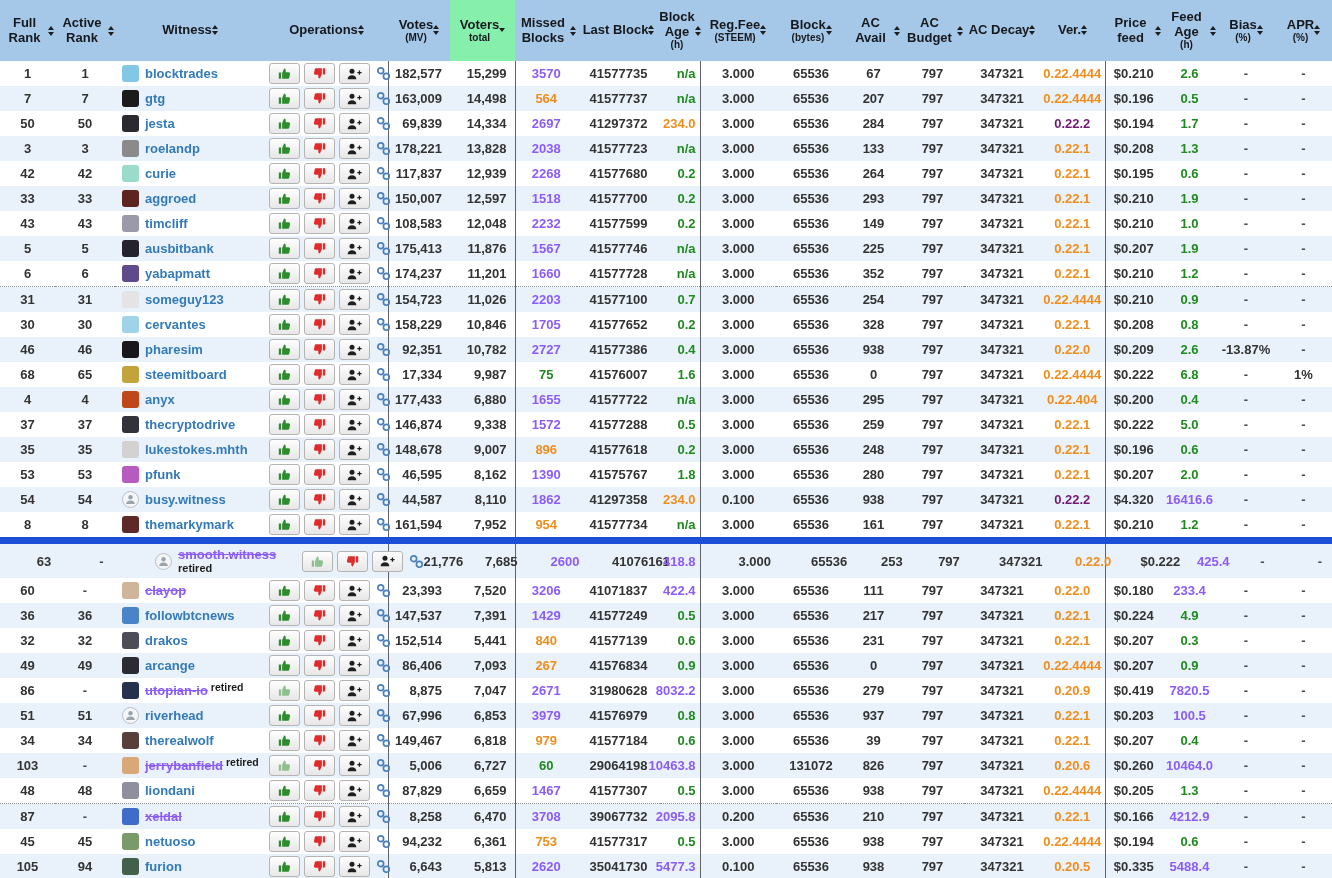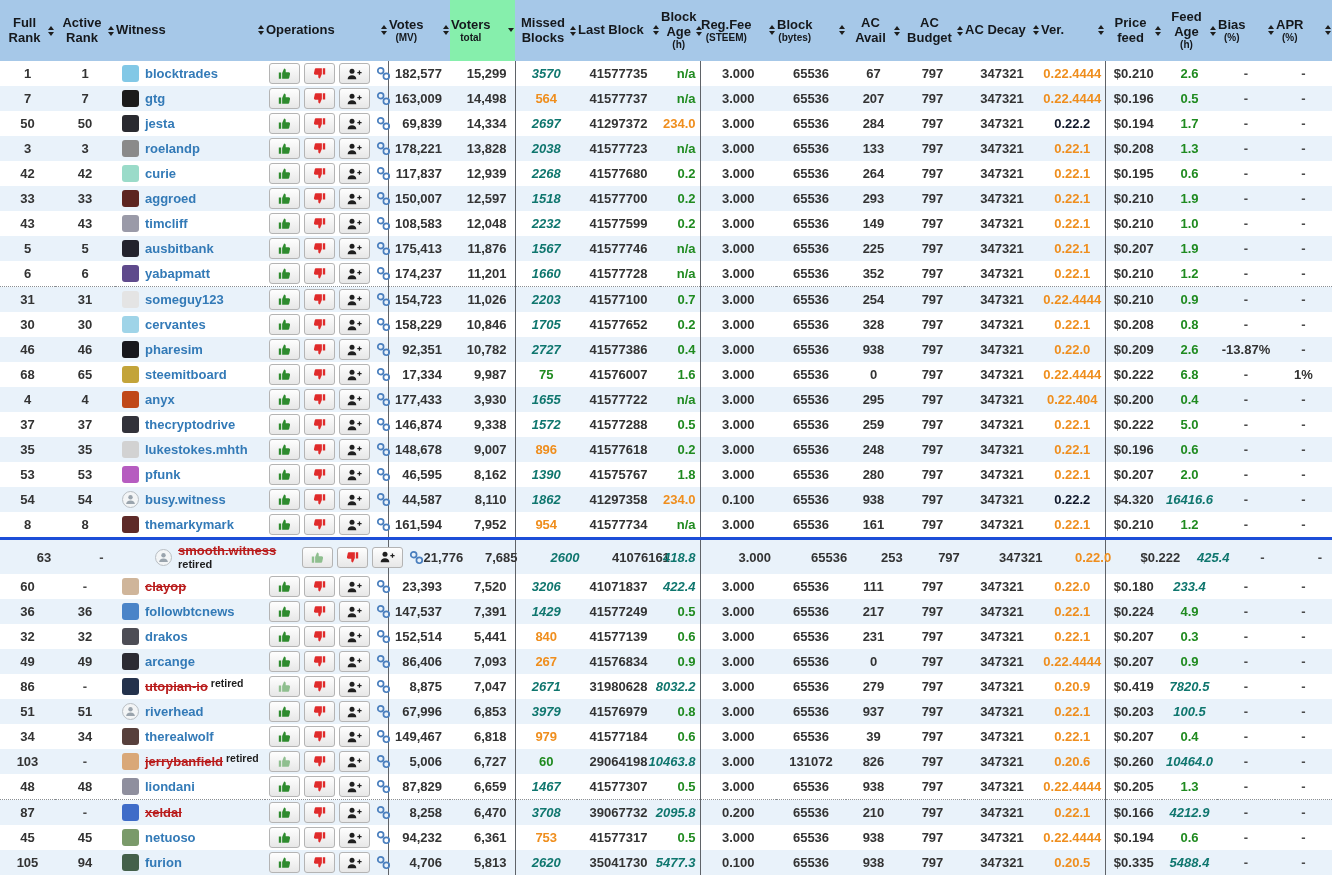--- a/index.html
+++ b/index.html
@@ -1,46 +1,46 @@
 <!DOCTYPE html>
 <html><head>
 <meta charset="utf-8">
 <style>
   html,body{margin:0;padding:0;background:#fff;font-family:"Liberation Sans",sans-serif;}
   table{border-collapse:collapse;table-layout:fixed;width:1332px;}
   thead th{background:#a6c8e8;height:57px;font-size:13px;font-weight:bold;color:#15181c;
            padding:2px 1px;vertical-align:middle;line-height:1.12;cursor:pointer;}
   thead th.sorted{background:#86efac;}
-  .hwrap{display:flex;align-items:center;justify-content:space-between;}
+  .hwrap{display:flex;align-items:center;justify-content:center;}
   .hsub{font-size:10px;font-weight:bold;}
   .sort{display:inline-flex;flex-direction:column;gap:2px;flex:0 0 auto;}
   .tri-up{width:0;height:0;border-left:3.5px solid transparent;border-right:3.5px solid transparent;border-bottom:4.5px solid #1d1d1d;}
   .tri-down{width:0;height:0;border-left:3.5px solid transparent;border-right:3.5px solid transparent;border-top:4.5px solid #1d1d1d;}
   tbody td{height:25px;font-size:13px;font-weight:bold;color:#333;text-align:center;
            padding:0 2px;white-space:nowrap;overflow:visible;}
   tbody tr.even{background:#e9f2fa;}
   tbody tr.odd{background:#ffffff;}
   tbody td:nth-child(5),tbody td:nth-child(7),tbody td:nth-child(10),tbody td:nth-child(16){border-left:1px solid #5f6368;}
   tbody tr.sep-dotted td{border-top:1px dotted #8a8f94;}
-  tbody tr.sep-green td{border-top:3px solid #1d4ed8;padding-left:35px;}
+  tbody tr.sep-green td{border-top:7px solid #1d4ed8;padding-left:35px;}
   tbody tr.tall td{height:34px;}
   td.r{text-align:right;padding-right:8px;}
   td.age{direction:rtl;text-align:right;padding-right:4px;}
   .wcell{display:flex;align-items:center;text-align:left;padding-left:5px;line-height:1.05;}
   .avatar{width:17px;height:17px;border-radius:3px;flex:0 0 17px;margin-right:6px;display:inline-flex;align-items:center;justify-content:center;}
   .avatar.person{border-radius:50%;background:#f3f5f6;border:1px solid #b9bfc4;box-sizing:border-box;}
   .wname{color:#337ab7;text-decoration:none;}
-  .wname.struck{color:#b91c1c;text-decoration:line-through;}
+  .wname.struck{color:#8b5cf6;text-decoration:line-through;}
   .retired-sup{font-size:10.5px;color:#1d1d1d;position:relative;top:-4px;margin-left:3px;}
   .retired-below{font-size:11px;font-weight:bold;color:#1d1d1d;margin-top:1px;}
   .opbtn{display:inline-flex;align-items:center;justify-content:center;width:31px;height:21px;
          border:1px solid #b4b4b4;border-radius:3px;background:linear-gradient(#fefefe,#e7e7e7);
          margin:0 2px;padding:0;cursor:pointer;vertical-align:middle;}
   .linkicon{display:inline-flex;margin-left:4px;vertical-align:middle;cursor:pointer;}
-  .c-red{color:#0f766e;font-style:italic;} .c-orange{color:#ef8e1d;} .c-green{color:#1f8a1f;} .c-blue{color:#0f172a;} .c-dash{color:#4a4a4a;}
+  .c-red{color:#8b5cf6;} .c-orange{color:#ef8e1d;} .c-green{color:#1f8a1f;} .c-blue{color:#701a75;} .c-dash{color:#4a4a4a;}
 </style>
 </head>
 <body>
 
 <table>
   <colgroup id="cols">
       <col style="width: 55px;">
       <col style="width: 60px;">
       <col style="width: 150px;">
       <col style="width: 123px;">
@@ -889,21 +889,21 @@
               <path d="M0.8 13.2c0-2.9 2.3-4.7 5.2-4.7s5.2 1.8 5.2 4.7z"></path>
               <path d="M12.4 4.7h1.8V2.9h1.5v1.8h1.8v1.5h-1.8V8h-1.5V6.2h-1.8z"></path>
             </svg>
           </button><span class="linkicon">
             <svg width="15" height="15" viewBox="0 0 16 16" fill="none" stroke="#4a7fbe" stroke-width="1.8">
               <circle cx="5" cy="5" r="3.1"></circle>
               <circle cx="11" cy="11" r="3.1"></circle>
             </svg>
           </span></td>
         <td class="r">177,433</td>
-        <td class="r">3,930</td>
+        <td class="r">6,880</td>
         <td class="c-red">1655</td>
         <td>41577722</td>
         <td class="age c-green">n/a</td>
         <td>3.000</td>
         <td>65536</td>
         <td>295</td>
         <td>797</td>
         <td>347321</td>
         <td class="c-orange">0.22.404</td>
         <td>$0.200</td>
@@ -1715,21 +1715,21 @@
               <circle cx="6" cy="3.6" r="3"></circle>
               <path d="M0.8 13.2c0-2.9 2.3-4.7 5.2-4.7s5.2 1.8 5.2 4.7z"></path>
               <path d="M12.4 4.7h1.8V2.9h1.5v1.8h1.8v1.5h-1.8V8h-1.5V6.2h-1.8z"></path>
             </svg>
           </button><span class="linkicon">
             <svg width="15" height="15" viewBox="0 0 16 16" fill="none" stroke="#4a7fbe" stroke-width="1.8">
               <circle cx="5" cy="5" r="3.1"></circle>
               <circle cx="11" cy="11" r="3.1"></circle>
             </svg>
           </span></td>
-        <td class="r">4,706</td>
+        <td class="r">6,643</td>
         <td class="r">5,813</td>
         <td class="c-red">2620</td>
         <td>35041730</td>
         <td class="age c-red">5477.3</td>
         <td>0.100</td>
         <td>65536</td>
         <td>938</td>
         <td>797</td>
         <td>347321</td>
         <td class="c-orange">0.20.5</td>

